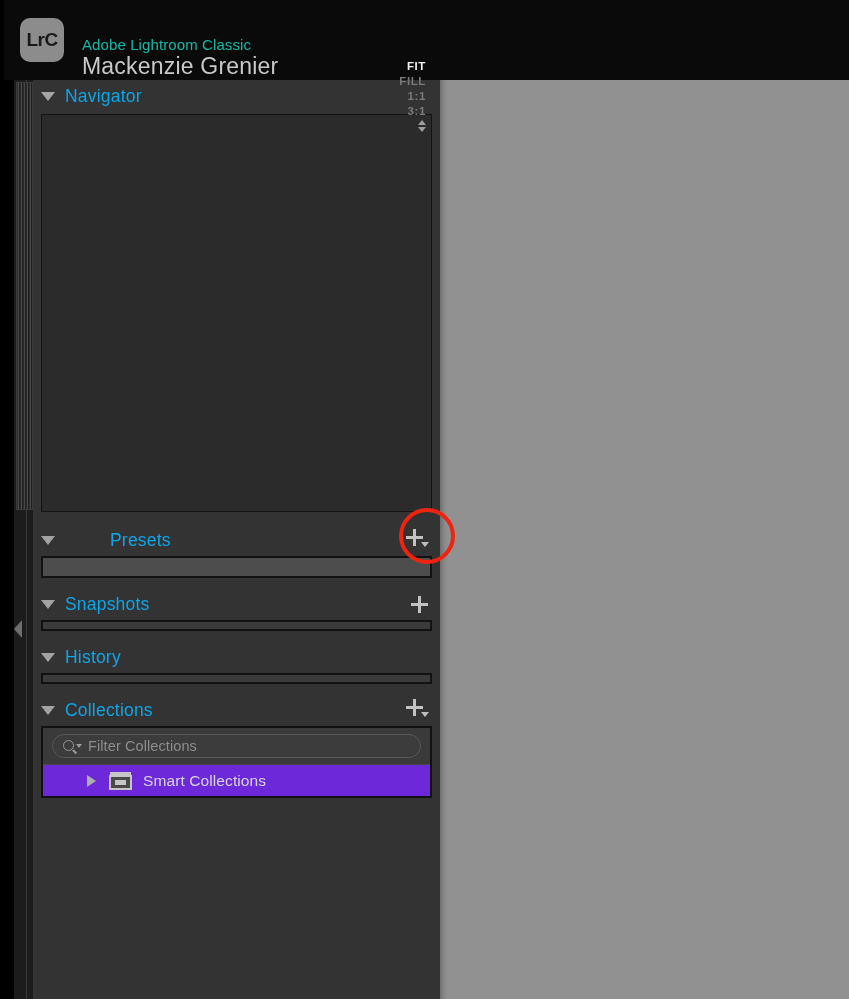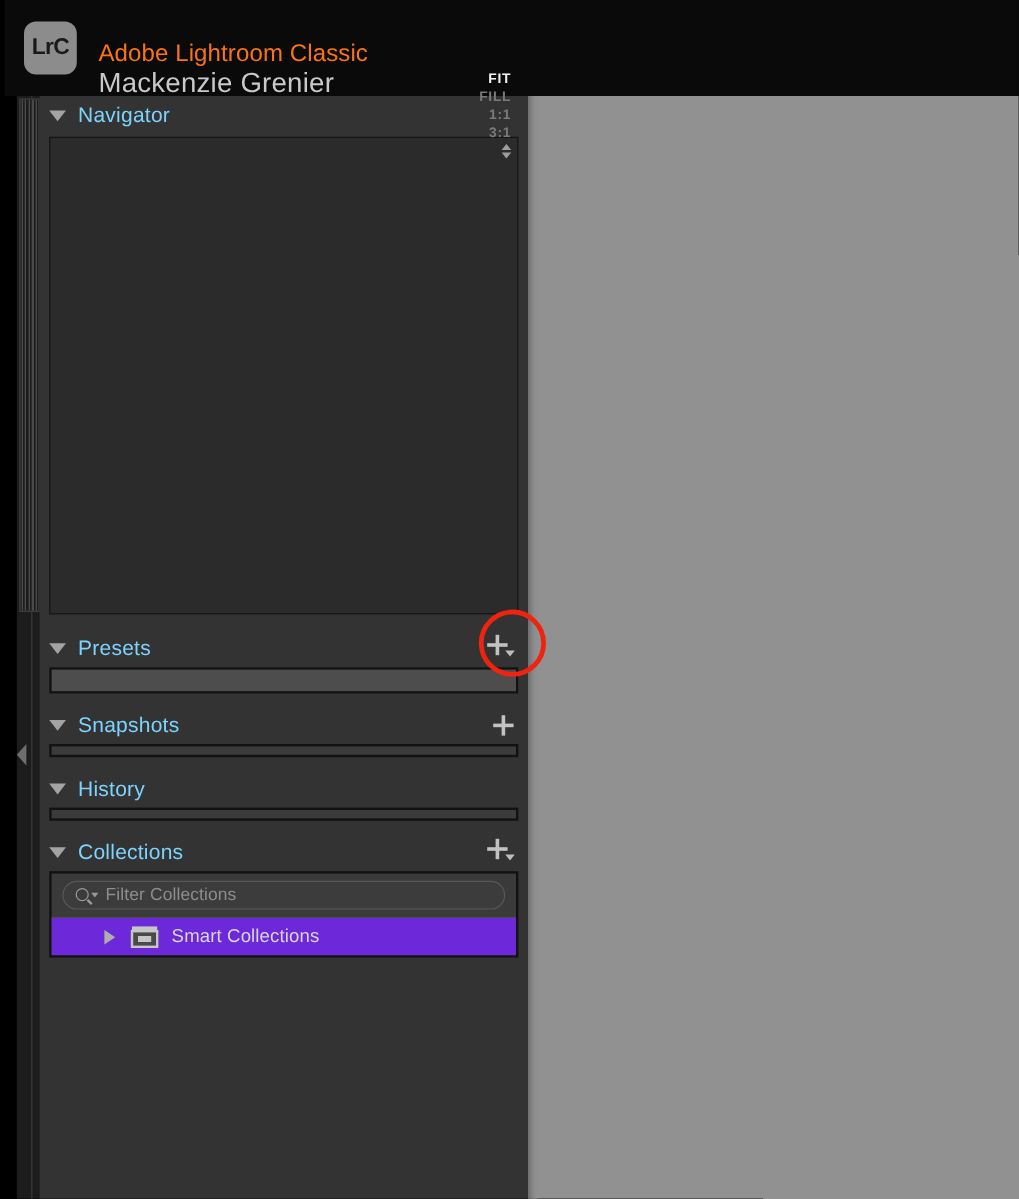--- a/index.html
+++ b/index.html
@@ -46,22 +46,22 @@
     letter-spacing: -0.5px;
   }
   .title-text {
     margin-left: 18px;
     display: flex;
     flex-direction: column;
     justify-content: center;
     line-height: 1.1;
   }
   .app-name {
-    color: #f97316;
-    font-size: 20px;
+    color: #14b8a6;
+    font-size: 15px;
     letter-spacing: 0.1px;
     margin-top: 36px;
   }
   .doc-name {
     color: #c9c9c9;
     font-size: 23px;
     letter-spacing: 0.2px;
     margin-top: 1px;
   }
 
@@ -145,21 +145,21 @@
   }
   .tri-down {
     width: 0; height: 0;
     border-left: 7px solid transparent;
     border-right: 7px solid transparent;
     border-top: 9px solid #a3a3a3;
     margin-right: 10px;
     flex: 0 0 auto;
   }
   .sec-title {
-    color: #7dd3fc;
+    color: #0ea5e9;
     font-size: 17.5px;
     letter-spacing: 0.2px;
     flex: 0 0 auto;
   }
   .sec-spacer { flex: 1 1 auto; }
 
   
   .zoom-levels {
     display: flex;
     align-items: flex-end;
@@ -428,21 +428,21 @@
             <span class="zoom-lvl">1:1</span>
             <span class="zoom-lvl">3:1</span>
             <span class="stepper">
               <span class="up"></span>
               <span class="down"></span>
             </span>
           </div>
         </div>
         <div class="nav-preview"></div>
 
-        <div class="sec-header" style="margin-top:12px;">
+        <div class="sec-header" style="margin-top:12px;gap:45px;">
           <div class="tri-down"></div>
           <div class="sec-title">Presets</div>
           <div class="sec-spacer"></div>
           <div class="plus-chev">
             <span class="pbar-h"></span>
             <span class="pbar-v"></span>
             <span class="chev"></span>
           </div>
         </div>
         <div class="bar-thick"></div>

